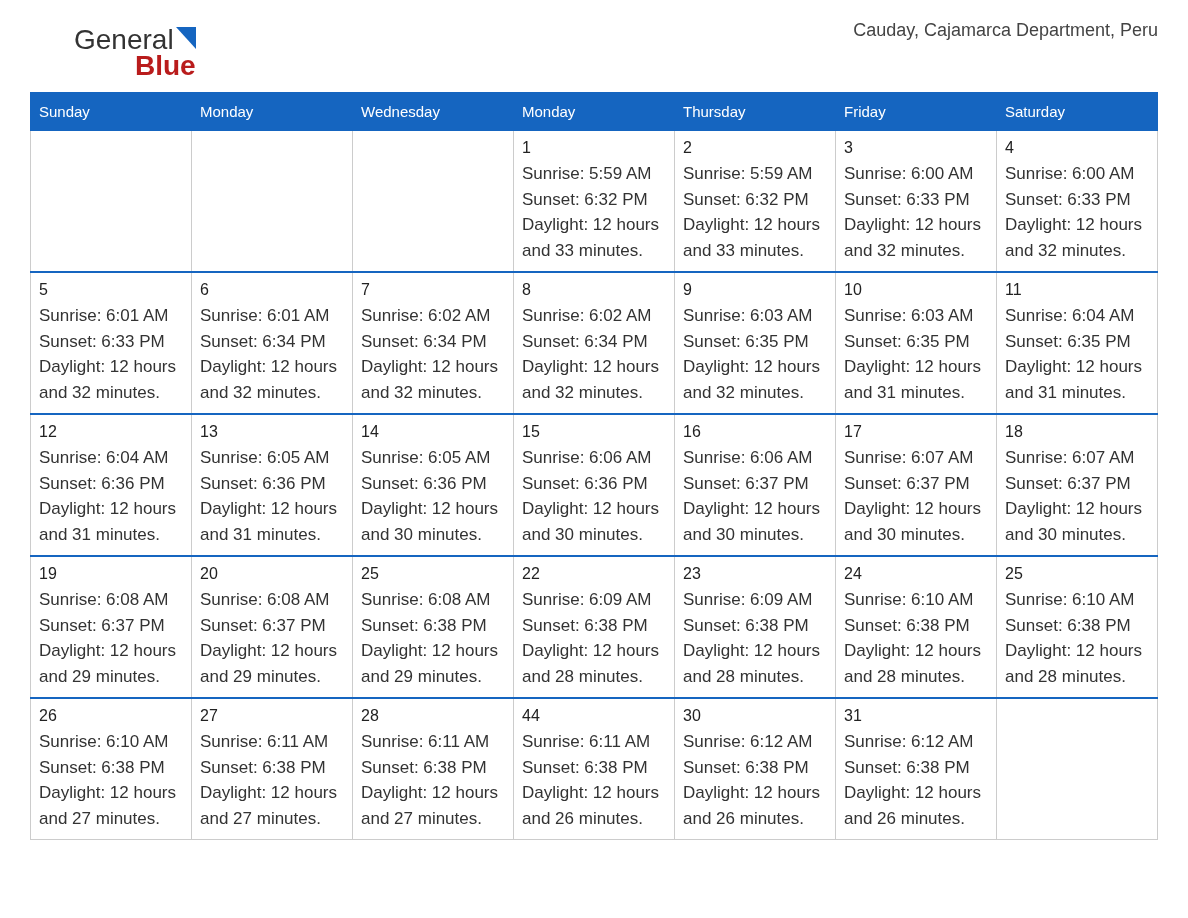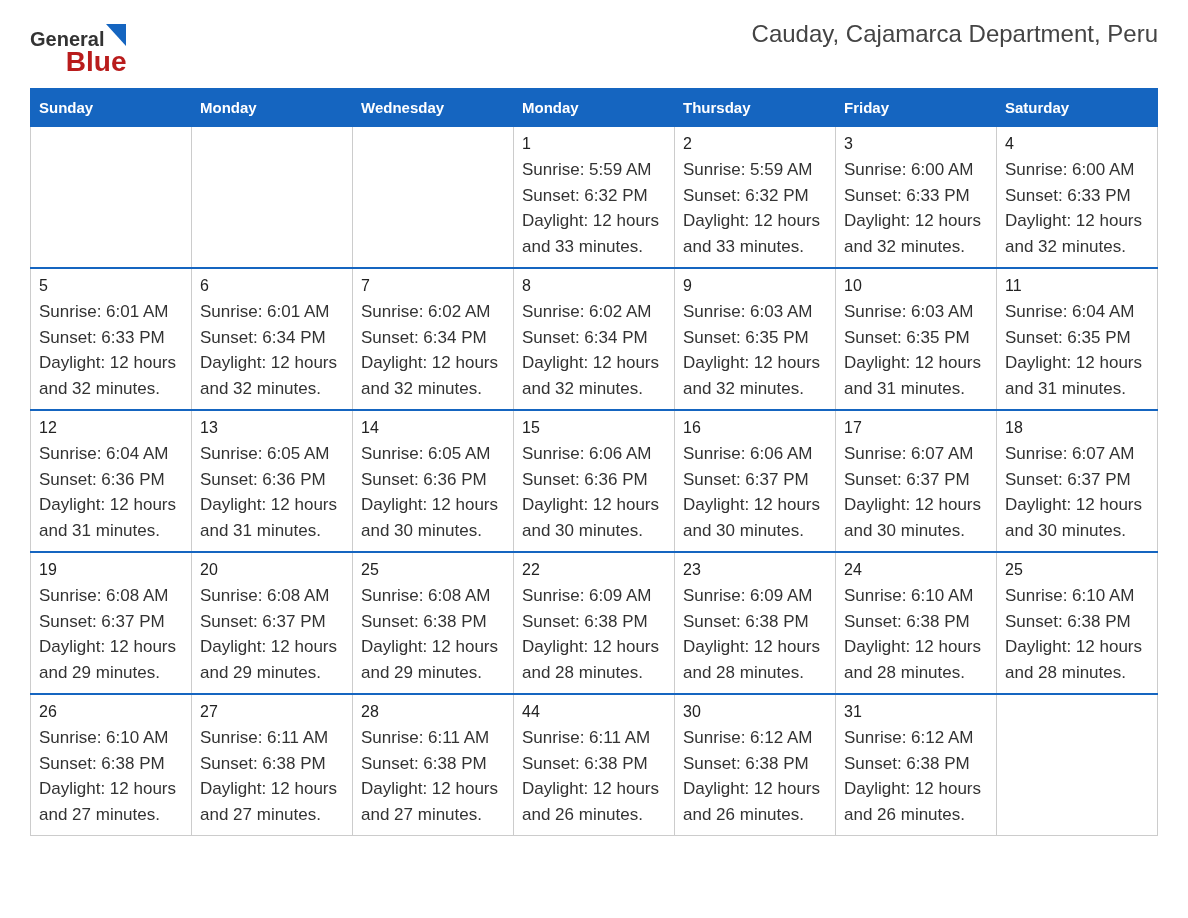--- a/index.html
+++ b/index.html
@@ -23,35 +23,35 @@
     }
     .title-block {
       text-align: right;
     }
     .title-block h1 {
       font-size: 42px;
       font-weight: bold;
       color: #222;
     }
     .title-block h2 {
-      font-size: 24px;
+      font-size: 18px;
       font-weight: normal;
       color: #444;
     }
     .calendar {
       width: 100%;
       border-collapse: collapse;
       border: 1px solid #aaa;
     }
     .calendar th {
       background-color: #1565c0;
       color: #fff;
       padding: 10px 8px;
       font-size: 15px;
-      font-weight: bold;
+      font-weight: normal;
       text-align: left;
       border: 1px solid #1565c0;
     }
     .calendar td {
       vertical-align: top;
       padding: 8px;
       border: 1px solid #ccc;
       width: 14.28%;
       min-height: 110px;
       font-size: 12.5px;
@@ -76,21 +76,21 @@
       border-top: 2px solid #1565c0;
     }
   </style>
 </head>
 <body>
 
 <div class="header">
   <div class="logo">
     <div style="display:flex;flex-direction:column;align-items:flex-end;margin-top:4px;">
       <div style="display:flex;align-items:baseline;">
-        <span style="font-size:20px;font-weight:bold;color:#333;">General</span>
+        <span style="font-size:28px;font-weight:normal;color:#333;margin-left:44px;">General</span>
         <div style="display:inline-block;margin-left:2px;margin-bottom:2px;">
           <svg width="20" height="22" viewBox="0 0 20 22">
             <polygon points="0,0 20,0 20,22" fill="#1565c0"></polygon>
           </svg>
         </div>
       </div>
       <span style="font-size:28px;font-weight:bold;color:#b91c1c;align-self:flex-end;margin-top:-6px;">Blue</span>
     </div>
   </div>
   <div class="title-block">

